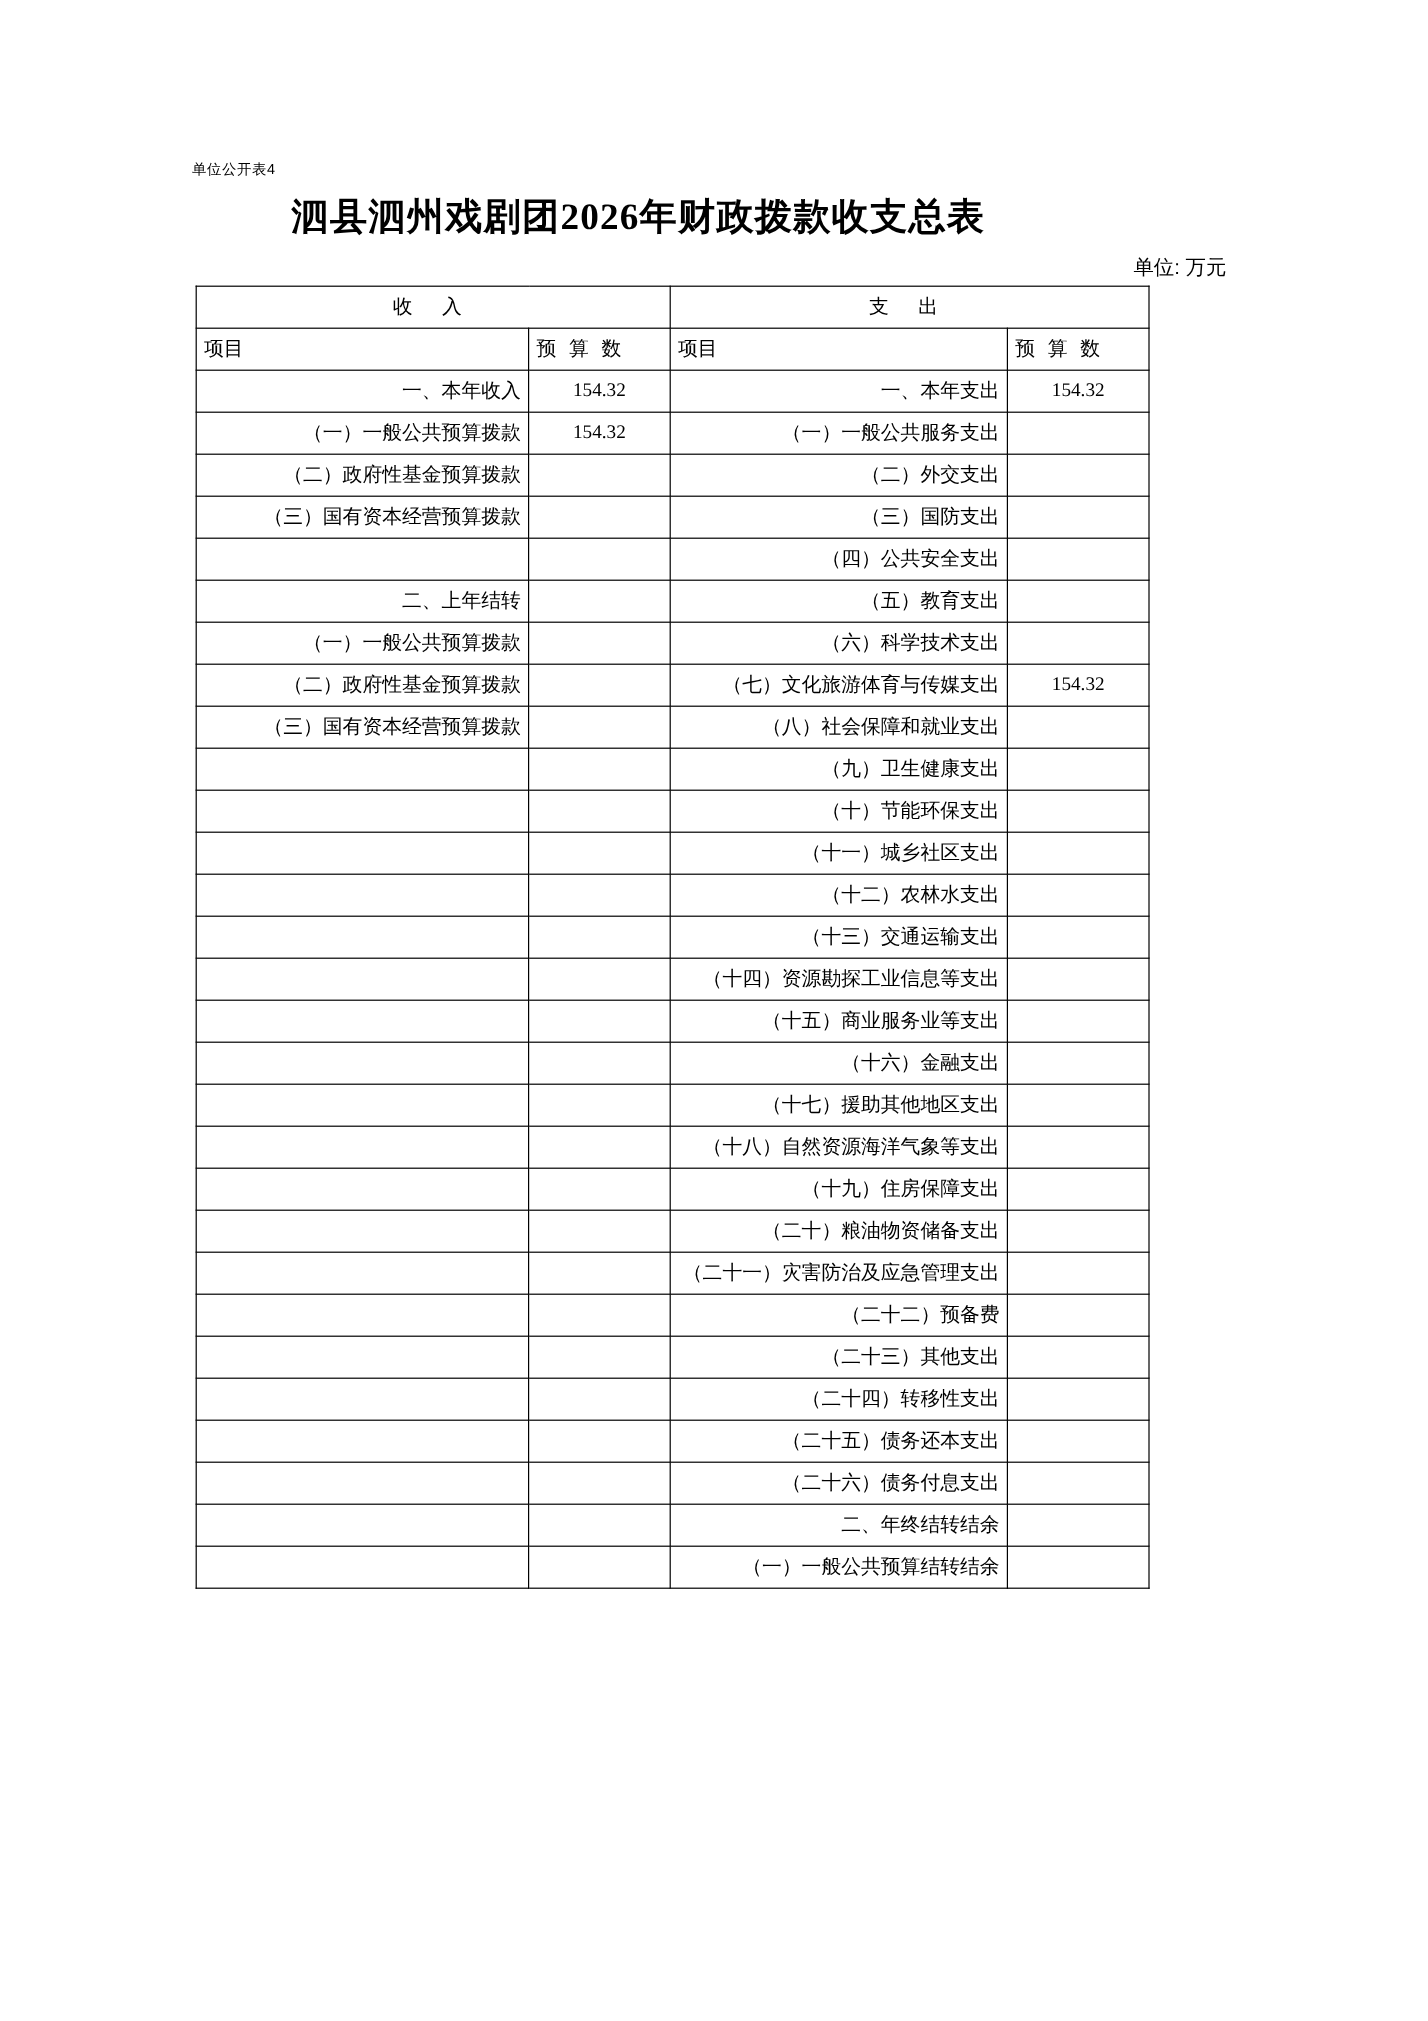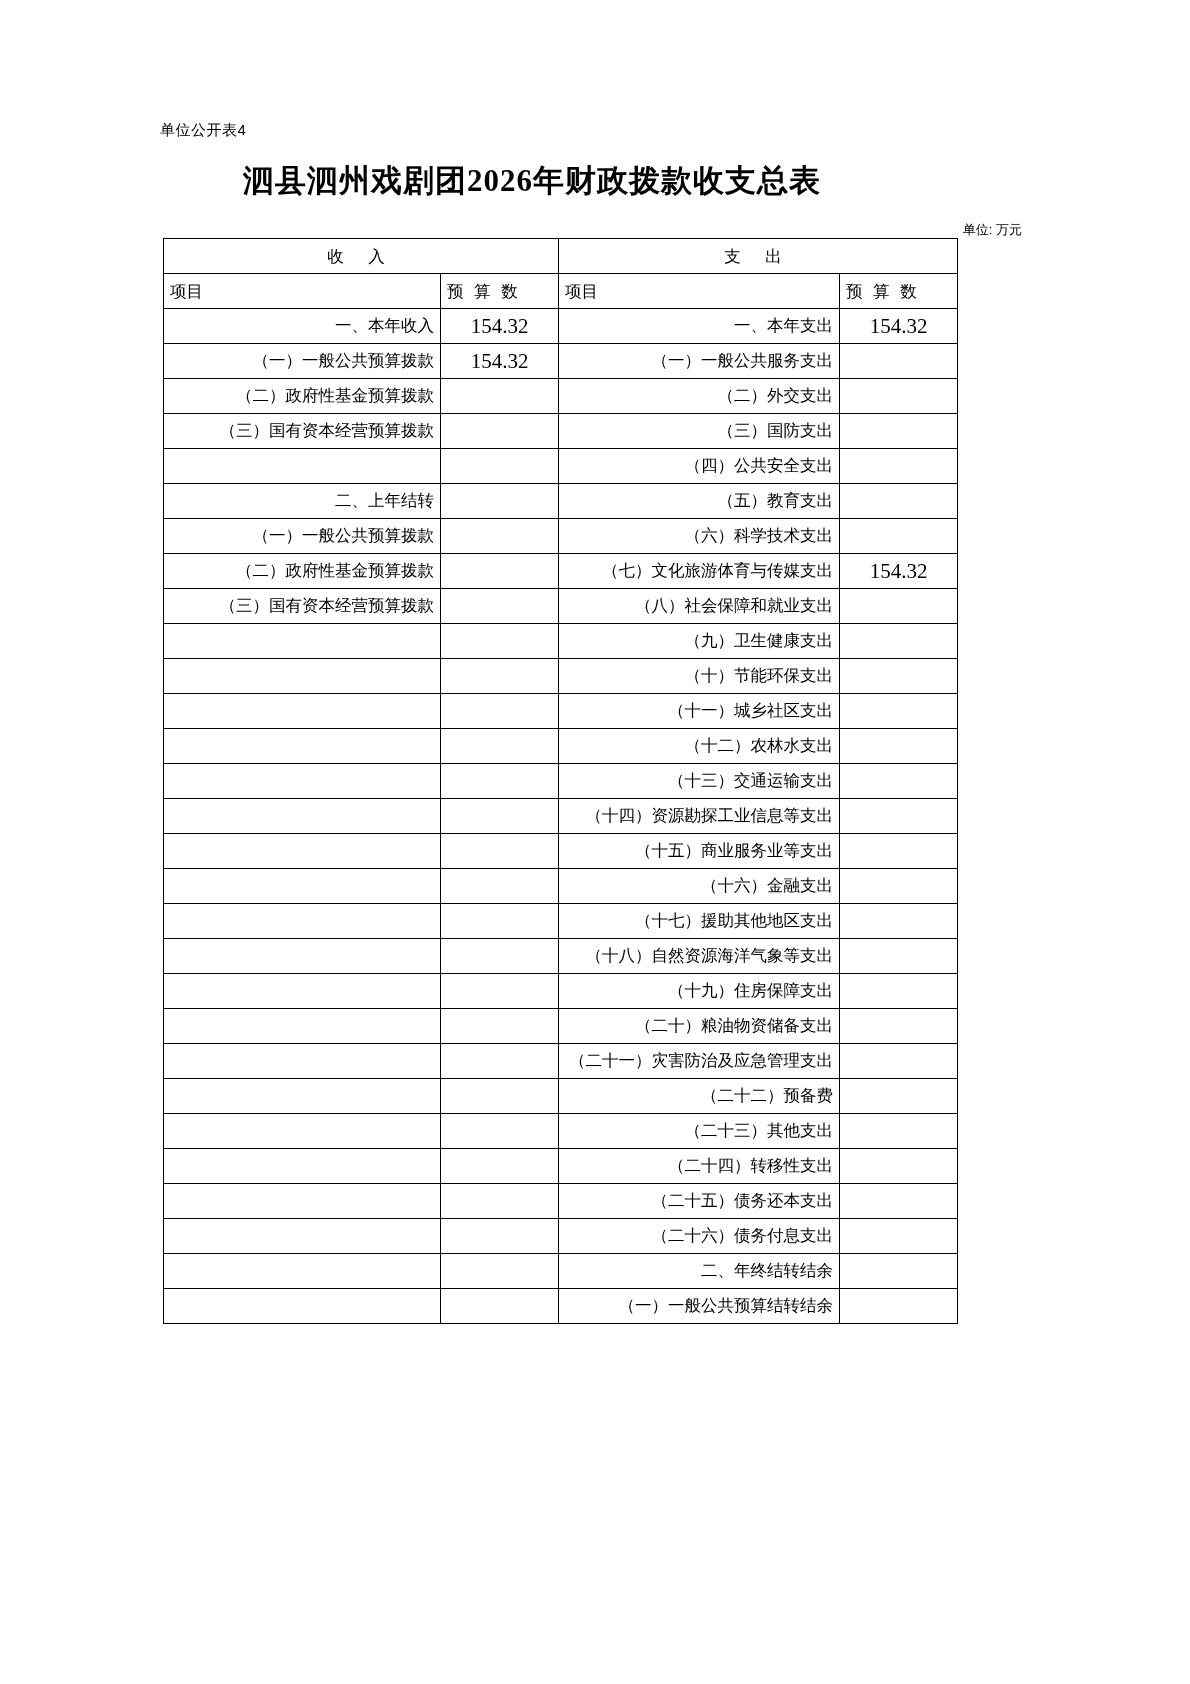--- a/index.html
+++ b/index.html
@@ -16,41 +16,41 @@
   }
   .page {
     width: 1190px;
     height: 1684px;
     position: relative;
     box-sizing: border-box;
   }
   .doc-label {
     position: absolute;
     left: 160px;
-    top: 121px;
-    font-size: 15px;
+    top: 133px;
+    font-size: 12px;
     font-family: Liberation Sans, sans-serif;
     letter-spacing: 0.5px;
   }
   .doc-title {
     position: absolute;
     left: 0;
     top: 160px;
     width: 1064px;
     text-align: center;
     font-size: 31px;
     font-weight: bold;
     font-family: "Liberation Serif", "DejaVu Serif", serif;
     letter-spacing: 1px;
   }
   .unit-note {
     position: absolute;
     right: 168px;
-    top: 221px;
-    font-size: 13px;
+    top: 211px;
+    font-size: 17px;
     font-family: "Liberation Sans", "DejaVu Sans", sans-serif;
   }
   table.budget {
     position: absolute;
     left: 163px;
     top: 238px;
     border-collapse: collapse;
     width: 770px;
     table-layout: fixed;
     font-size: 16.5px;
@@ -78,21 +78,21 @@
   }
   .hdr-sub {
     height: 30px;
   }
   .hdr-sub.spaced {
     letter-spacing: 3px;
   }
   .num {
     text-align: center;
     font-family: "Liberation Serif", "DejaVu Serif", serif;
-    font-size: 21px;
+    font-size: 16px;
     margin-top: 48px;
   }
   .item {
     text-align: right;
     font-family: Liberation Serif, serif;
   }
   .item.two-line {
     line-height: 1.12;
     font-size: 16.5px;
     margin-left: 19px;

